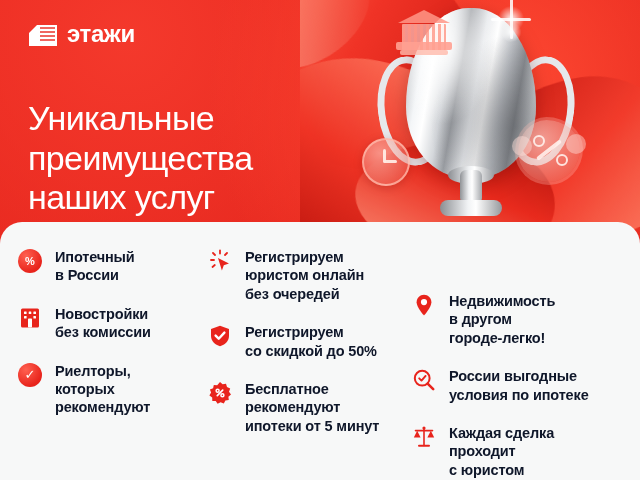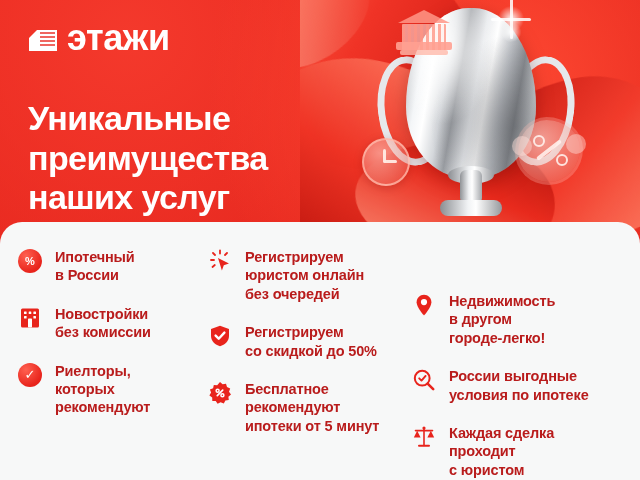--- a/index.html
+++ b/index.html
@@ -172,27 +172,27 @@
   .sparkle::before,.sparkle::after{
     content:"";position:absolute;background:rgba(255,255,255,.85);border-radius:2px;
   }
   .sparkle::before{left:14px;top:-5px;width:2.5px;height:40px;}
   .sparkle::after{left:-5px;top:14px;width:40px;height:2.5px;}
 
   
   .logo{position:absolute;left:28px;top:20px;display:flex;align-items:center;gap:9px;}
   .logo-mark{width:30px;height:27px;display:block;}
   .logo-text{
-    color:#ffffff;font-size:36px;font-weight:bold;letter-spacing:-0.4px;line-height:1;
+    color:#ffffff;font-size:24px;font-weight:bold;letter-spacing:-0.4px;line-height:1;
   }
 
   
   .headline{
     position:absolute;left:28px;top:76px;width:330px;
-    color:#ffffff;font-size:34px;font-weight:bold;line-height:1.17;
+    color:#ffffff;font-size:34px;font-weight:normal;line-height:1.17;
     letter-spacing:-0.6px;
   }
   .headline .l{display:block;white-space:nowrap;}
 
   
   .card{
     position:absolute;left:0;top:222px;width:640px;height:258px;
     background:#f7f8f8;border-radius:22px 22px 0 0;
   }
   .cols{
@@ -200,21 +200,21 @@
     display:flex;padding:26px 18px 0 18px;box-sizing:border-box;gap:0;
   }
   .col{flex:0 0 auto;}
   .col.c1{width:190px;}
   .col.c2{width:204px;}
   .col.c3{width:210px;margin-top:44px;}
 
   .feature{display:flex;align-items:flex-start;gap:11px;margin-bottom:20px;}
   .feat-icon{flex:0 0 auto;width:26px;height:26px;position:relative;margin-top:1px;}
   .feat-text{
-    color:#b91c1c;font-size:14.5px;font-weight:bold;line-height:1.27;
+    color:#0f172a;font-size:14.5px;font-weight:bold;line-height:1.27;
     letter-spacing:-0.15px;
   }
   .feat-text .l{display:block;white-space:nowrap;}
 
   
   .ic-circle{
     width:24px;height:24px;border-radius:50%;
     background:radial-gradient(circle at 33% 28%,#ff6050,#e8241c 70%);
     color:#fff;display:flex;align-items:center;justify-content:center;
     font-size:12px;font-weight:bold;line-height:1;

